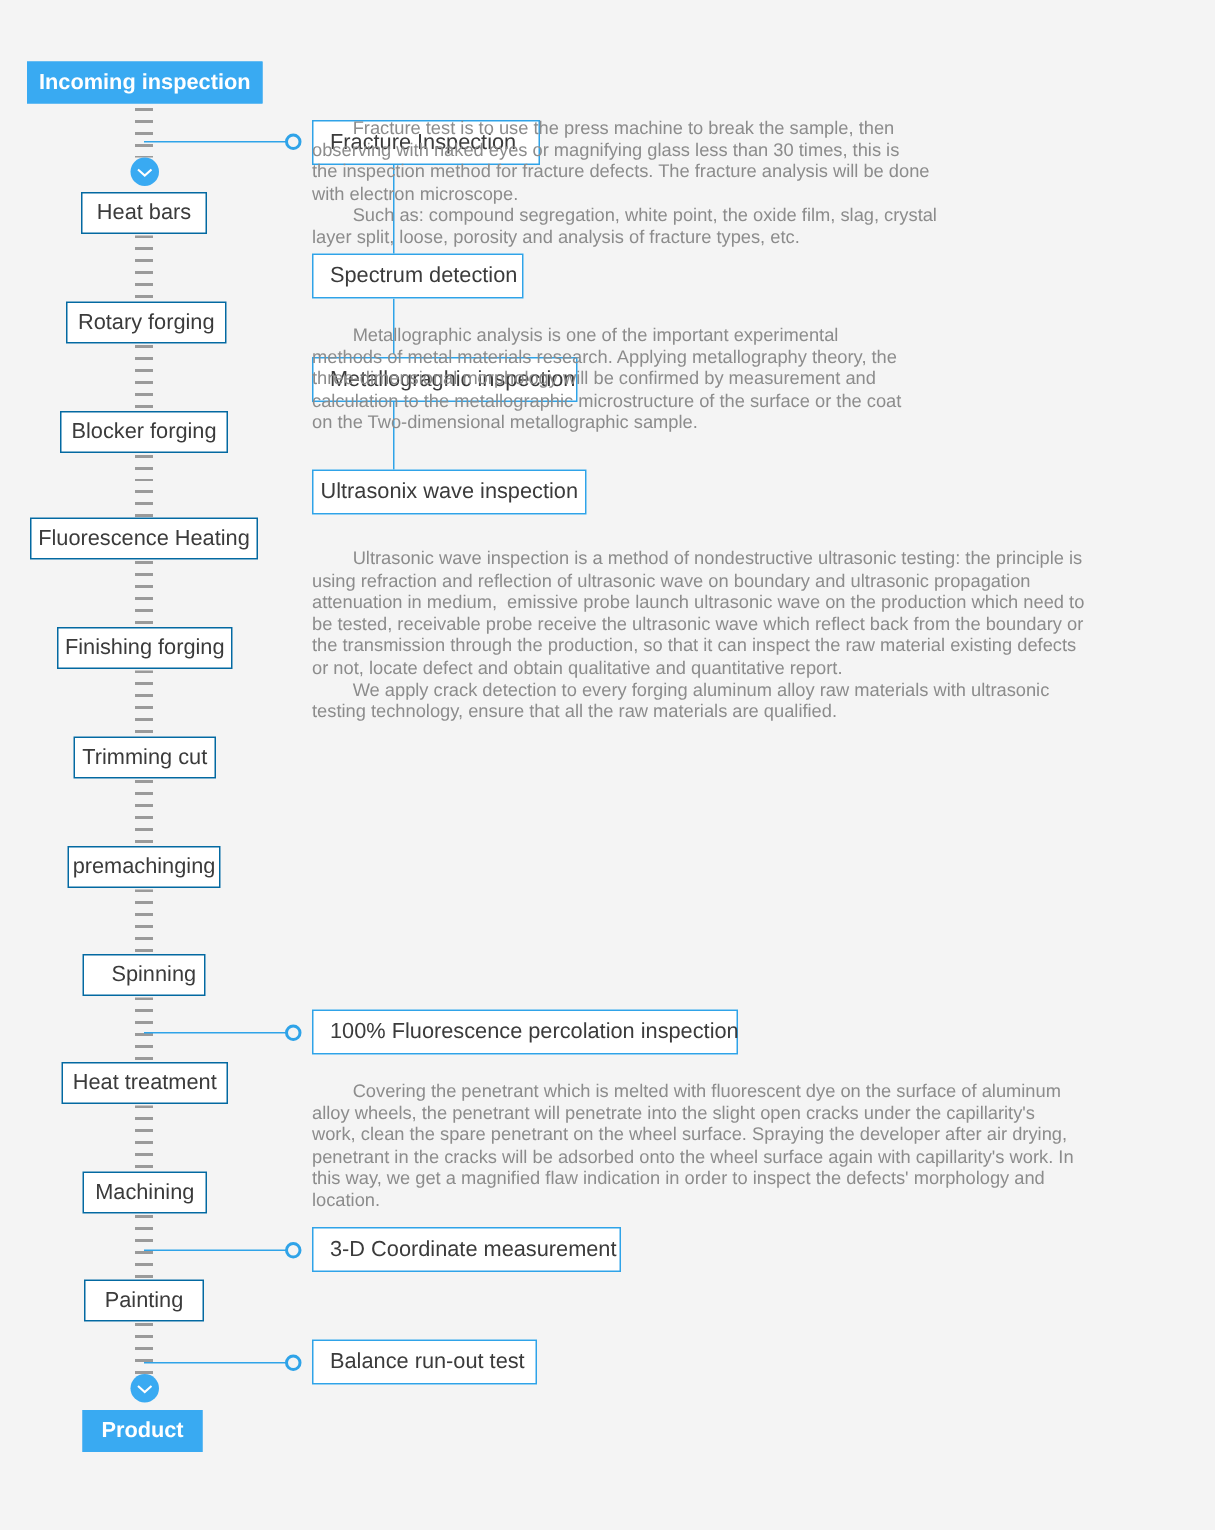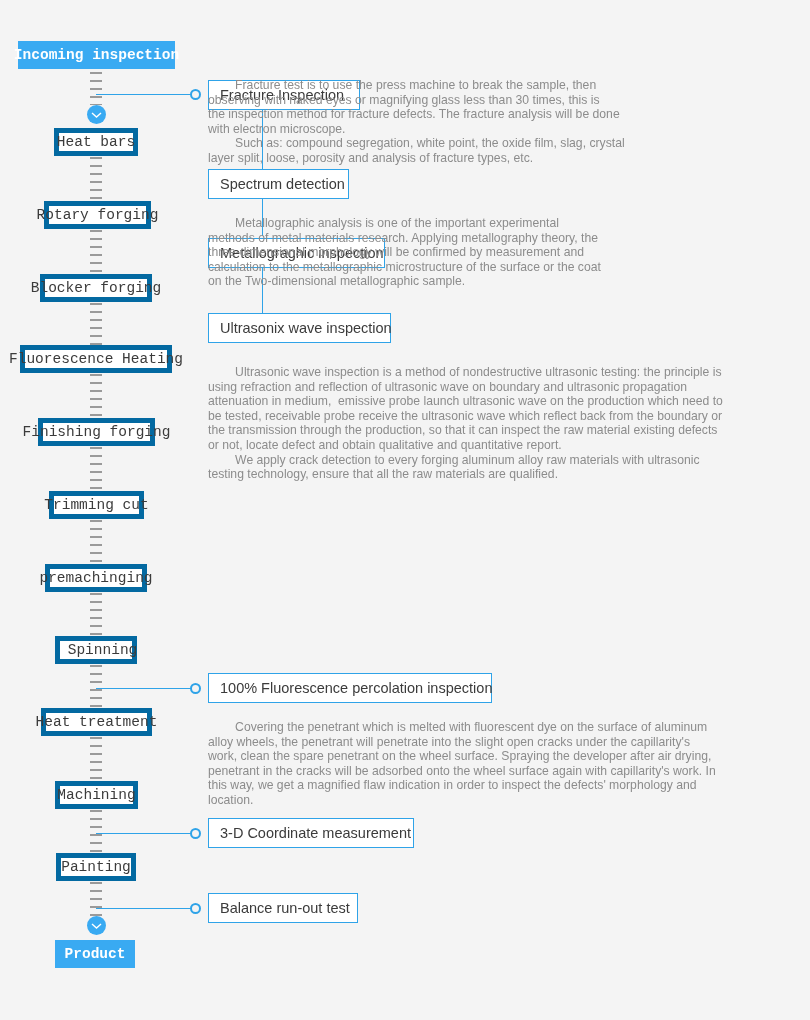--- a/index.html
+++ b/index.html
@@ -17,31 +17,30 @@
     left: 0; top: 0;
     width: 810px;
     height: 1020px;
     overflow: hidden;
   }
 
   
   .node {
     position: absolute;
     background: #ffffff;
-    border: 5px solid #0369a1;
+    border: 1px solid #0369a1;
     color: #3b3b3b;
     font-size: 14.5px;
     line-height: 1;
     display: flex;
     align-items: center;
     justify-content: center;
     white-space: nowrap;
     padding: 0 9px;
     height: 28px;
-    font-family: Liberation Mono, monospace;
   }
   .node.filled {
     background: #39aaf2;
     border-color: #39aaf2;
     color: #ffffff;
     font-weight: bold;
     font-size: 14.5px;
   }
   .node.filled.start { font-size: 14.5px; }
 
@@ -206,21 +205,21 @@
   </div>
 
   <div class="detail-node" style="left:208px; top:169px; width:141px;">
     <span>Spectrum detection</span>
   </div>
 
   <div class="detail-node" style="left:208px; top:238px; width:177px;">
     <span>Metallograghic inspection</span>
   </div>
 
-  <div class="detail-node" style="left:208px; top:313px; width:183px;">
+  <div class="detail-node" style="left:208px; top:313px; width:183px;justify-content:center;">
     <span>Ultrasonix wave inspection</span>
   </div>
 
   <div class="detail-node" style="left:208px; top:673px; width:284px;">
     <span>100% Fluorescence percolation inspection</span>
   </div>
 
   <div class="detail-node" style="left:208px; top:818px; width:206px;">
     <span>3-D Coordinate measurement</span>
   </div>

